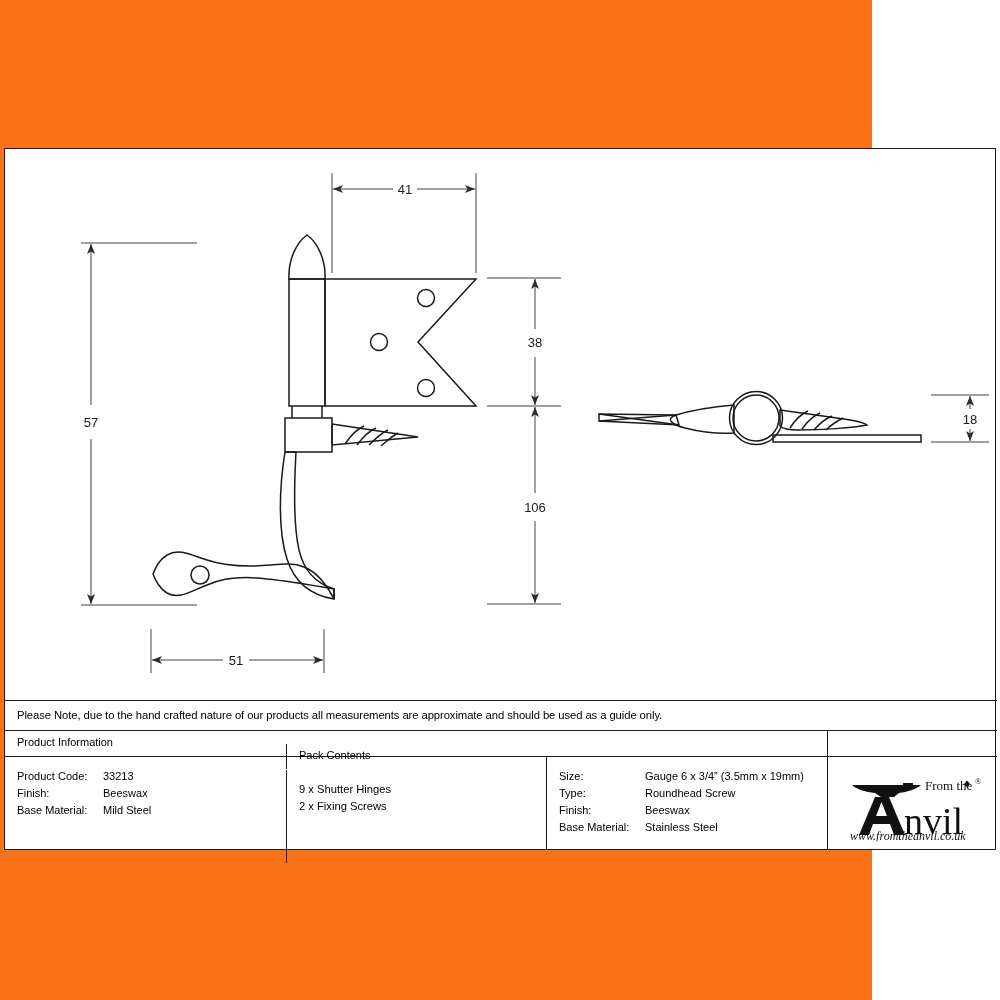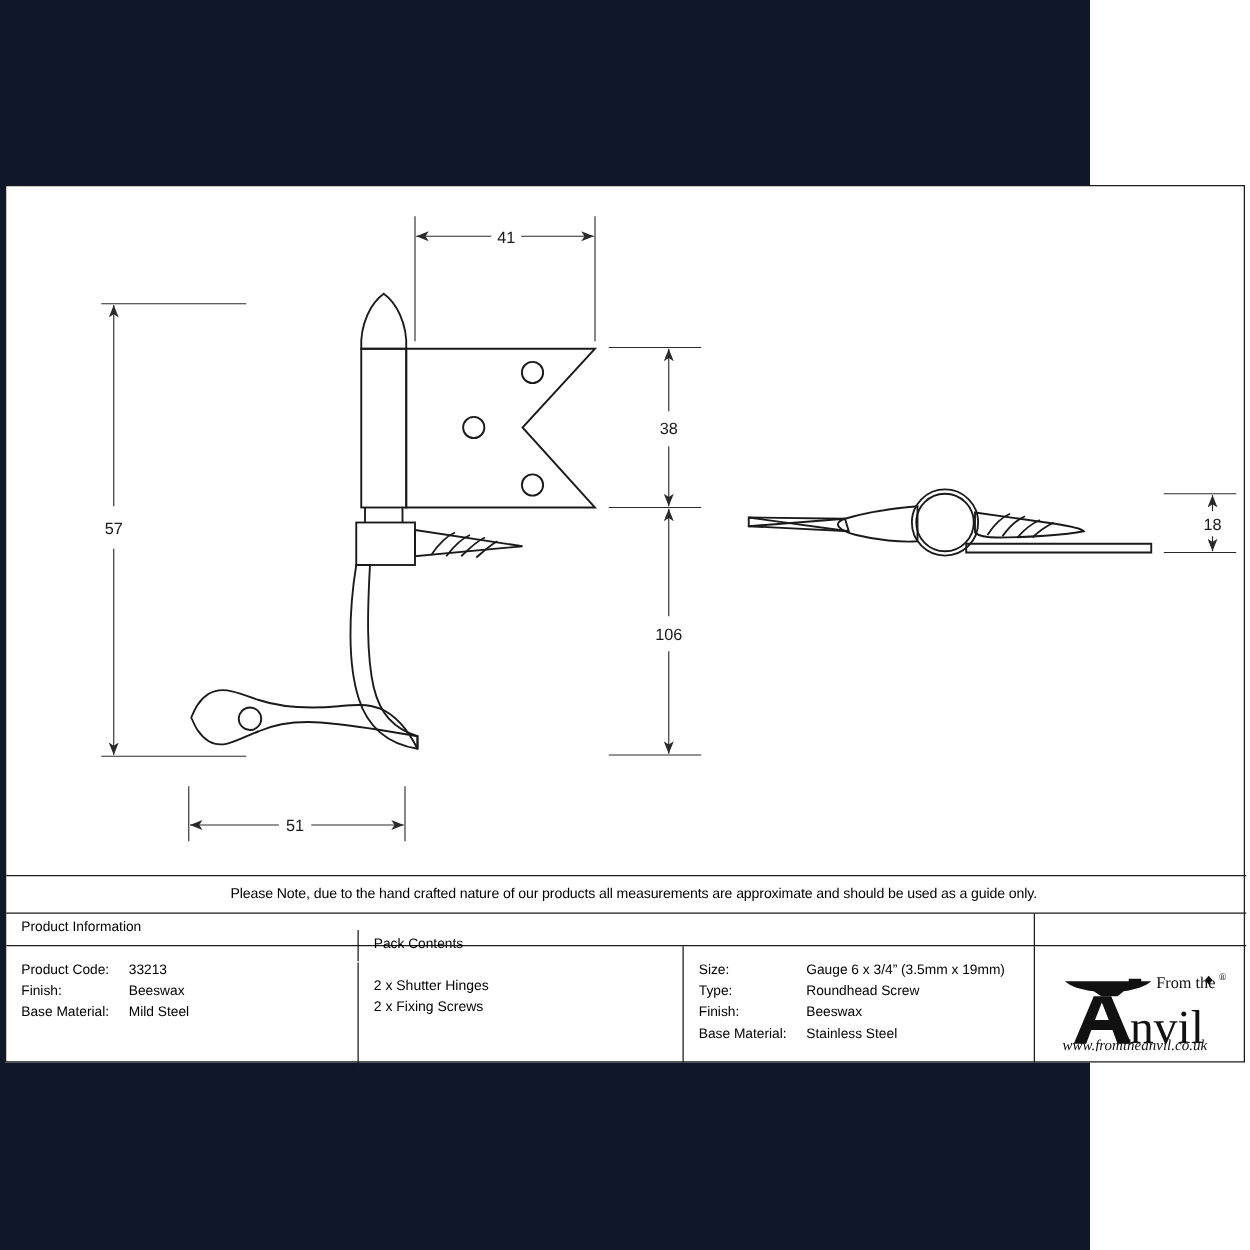--- a/index.html
+++ b/index.html
@@ -12,21 +12,21 @@
     width: 1000px;
     height: 1000px;
     font-family: "Liberation Sans", sans-serif;
     color: #000000;
     overflow: hidden;
   }
   #sheet {
     position: relative;
     width: 872px;
     height: 1000px;
-    background: #0f172a;
+    background: #f97316;
   }
   #frame {
     position: absolute;
     left: 4px;
     top: 148px;
     width: 992px;
     height: 702px;
     border: 1.6px solid #1a1a1a;
     box-sizing: border-box;
     background: #ffffff;
@@ -50,21 +50,20 @@
     top: 551px;
     width: 992px;
     height: 150px;
     box-sizing: border-box;
   }
   .trow {
     position: absolute;
     left: 0;
     width: 992px;
     box-sizing: border-box;
-    justify-content: center;
   }
   #note-row {
     top: 0;
     height: 31px;
     border-top: 1.4px solid #1a1a1a;
     border-bottom: 1.4px solid #1a1a1a;
     display: flex;
     align-items: center;
   }
   #note-text {
@@ -280,21 +279,21 @@
             </div>
             <div class="field">
               <span class="lbl">Base Material:</span>
               <span class="val">Mild Steel</span>
             </div>
           </div>
         </div>
 
         <div class="col c2 divider">
           <div class="fieldlist">
-            <div class="plainline">2 x Shutter Hinges</div>
+            <div class="plainline">9 x Shutter Hinges</div>
             <div class="plainline">2 x Fixing Screws</div>
           </div>
         </div>
 
         <div class="col c3 divider">
           <div class="fieldlist">
             <div class="field">
               <span class="lbl">Size:</span>
               <span class="val">Gauge 6 x 3/4” (3.5mm x 19mm)</span>
             </div>

